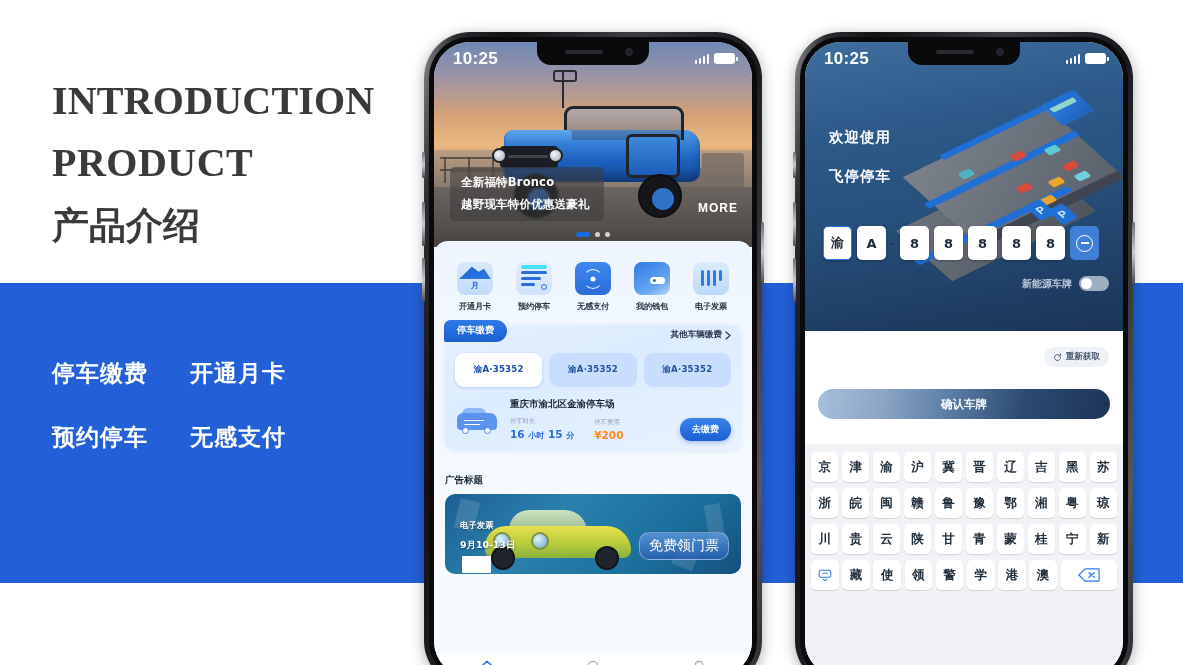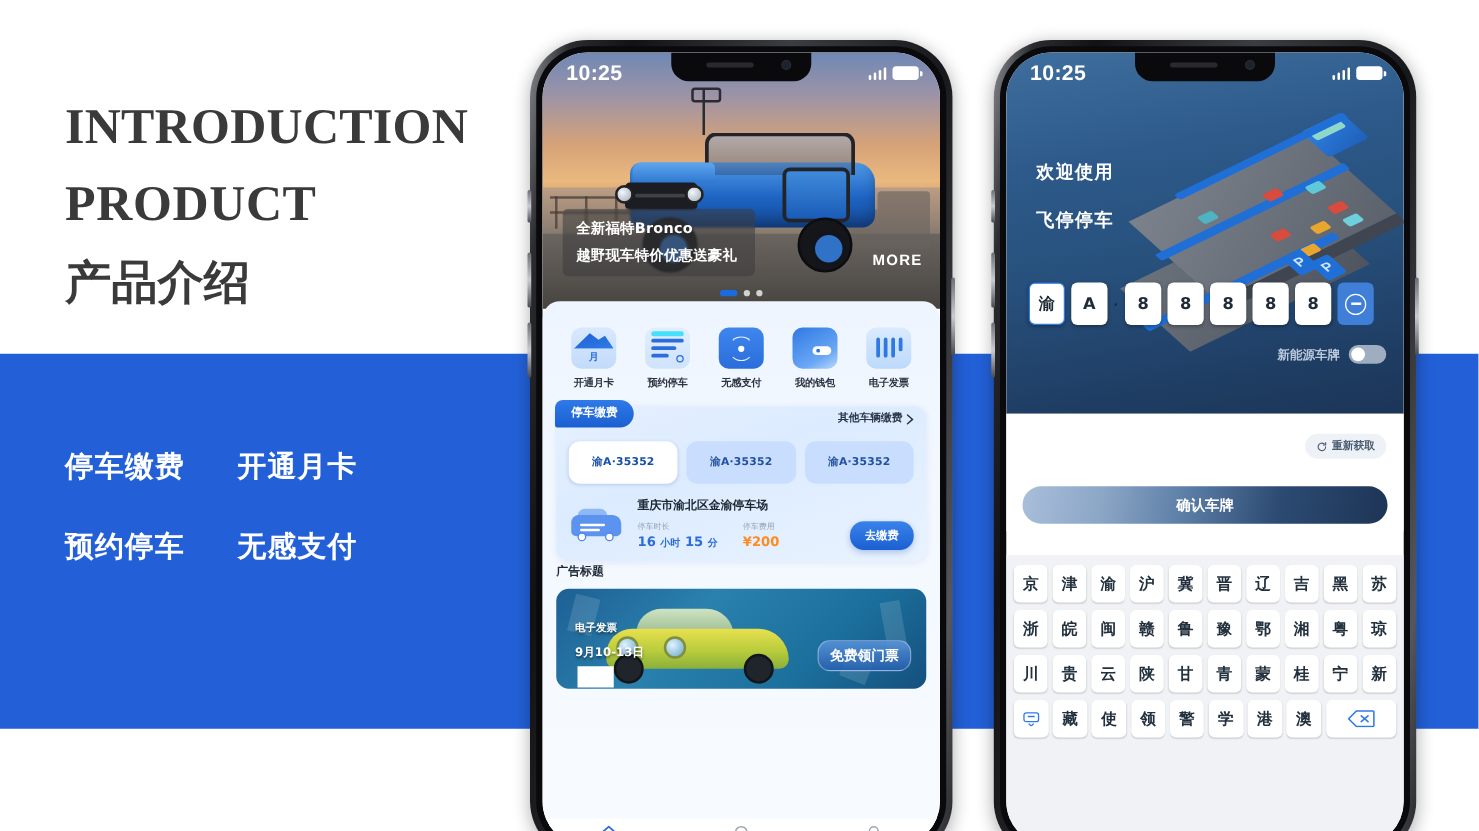--- a/index.html
+++ b/index.html
@@ -236,21 +236,21 @@
   .fm .v { font-size:10.5px; font-weight:700; color:#2a6ddb; margin-top:2px; font-family:"DejaVu Sans",sans-serif; }
   .fm .v .u { font-size:8px; font-weight:600; }
   .fm.amt .v { color:#ff8a1e; }
   .fee-btn {
     margin-left:auto; padding:5px 12px; border-radius:11px;
     background:linear-gradient(180deg,#3a83ea,#1b5fd2); color:#fff;
     font-size:9px; font-weight:700; font-family:"DejaVu Sans",sans-serif;
     box-shadow:0 2px 5px rgba(30,80,180,.3);
   }
 
-  .ad-title { margin-top:2px; font-size:9.5px; font-weight:700; color:#1f2a38; font-family:Liberation Sans, sans-serif; }
+  .ad-title { margin-top:24px; font-size:9.5px; font-weight:700; color:#1f2a38; font-family:Liberation Sans, sans-serif; }
   .ad-card {
     margin-top:7px; height:80px; border-radius:10px; overflow:hidden; position:relative;
     background:linear-gradient(135deg,#1d5f94 0%, #2a81ad 35%, #1b6f9c 70%, #15507e 100%);
   }
   .ad-card .shard { position:absolute; background:rgba(255,255,255,.13); }
   .porsche { position:absolute; left:40px; top:14px; width:150px; height:60px; }
   .porsche .pb {
     position:absolute; left:0; top:18px; width:146px; height:32px;
     background:linear-gradient(180deg,#e8e04f,#b9cc3c 55%,#8ab03a);
     border-radius:22px 26px 8px 8px;
@@ -263,21 +263,21 @@
     background:radial-gradient(circle at 35% 35%,#dff3ff,#6aa6c9); border:2px solid #7f8f3d; }
   .porsche .lamp.a{left:8px}.porsche .lamp.b{left:46px}
   .porsche .wh { position:absolute; bottom:-2px; width:24px; height:24px; border-radius:50%; background:#20252c; border:2px solid #12161b; }
   .porsche .wh.a{left:6px}.porsche .wh.b{left:110px}
   .ad-ot1 { position:absolute; left:15px; top:26px; color:#fff; font-size:8.4px; font-weight:700; font-family:"DejaVu Sans",sans-serif; text-shadow:0 1px 2px rgba(0,0,0,.5); }
   .ad-ot2 { position:absolute; left:15px; top:45px; color:#fff; font-size:9.4px; font-weight:700; font-family:"DejaVu Sans",sans-serif; text-shadow:0 1px 2px rgba(0,0,0,.5); }
   .ad-white { position:absolute; left:17px; top:62px; width:29px; height:17px; background:#fff; }
   .ad-btn {
     position:absolute; right:12px; bottom:14px; padding:4px 9px; border-radius:10px;
     background:linear-gradient(180deg,rgba(90,150,220,.85),rgba(40,95,175,.85));
-    color:#fff; font-size:11px; font-weight:700; font-family:"DejaVu Sans",sans-serif;
+    color:#fff; font-size:14px; font-weight:400; font-family:"DejaVu Sans",sans-serif;
     border:1px solid rgba(255,255,255,.35);
   }
   .tabbar {
     position:absolute; left:0; right:0; bottom:0; height:22px; background:#fff;
     display:flex; align-items:flex-start; justify-content:space-around; padding-top:4px;
   }
   .tabbar .ti { width:16px; height:14px; }
 
   
   .p2-top {

